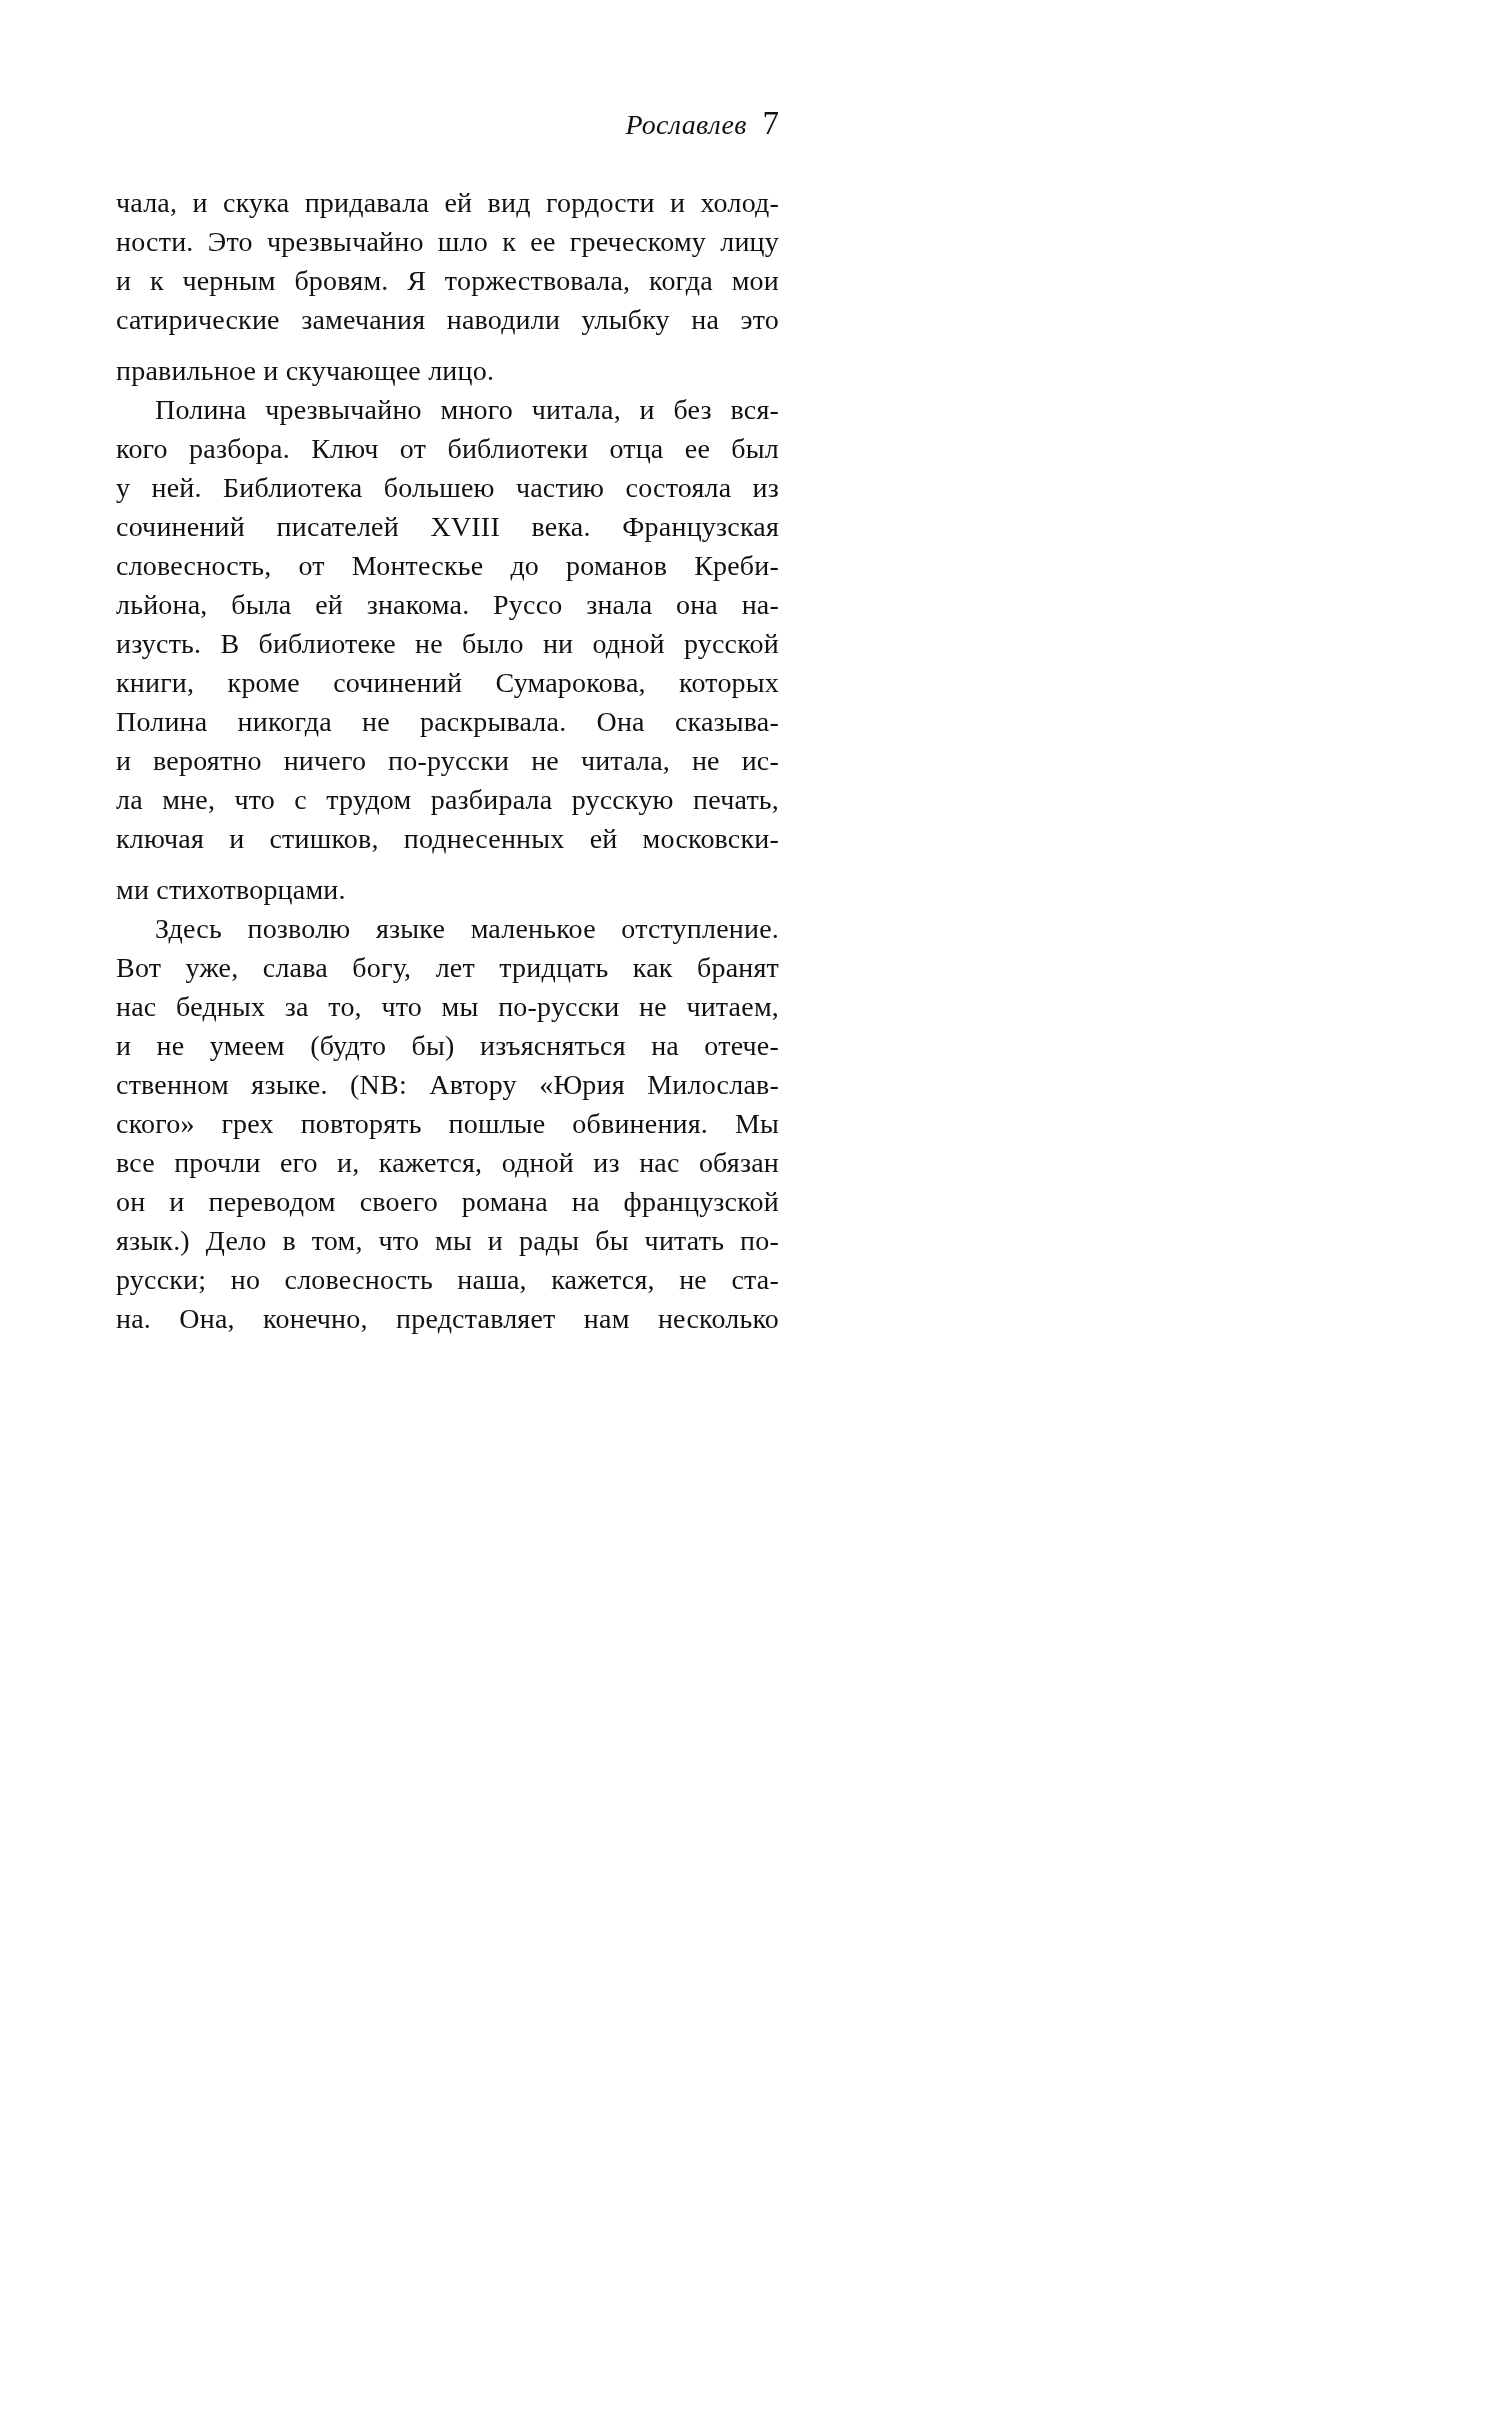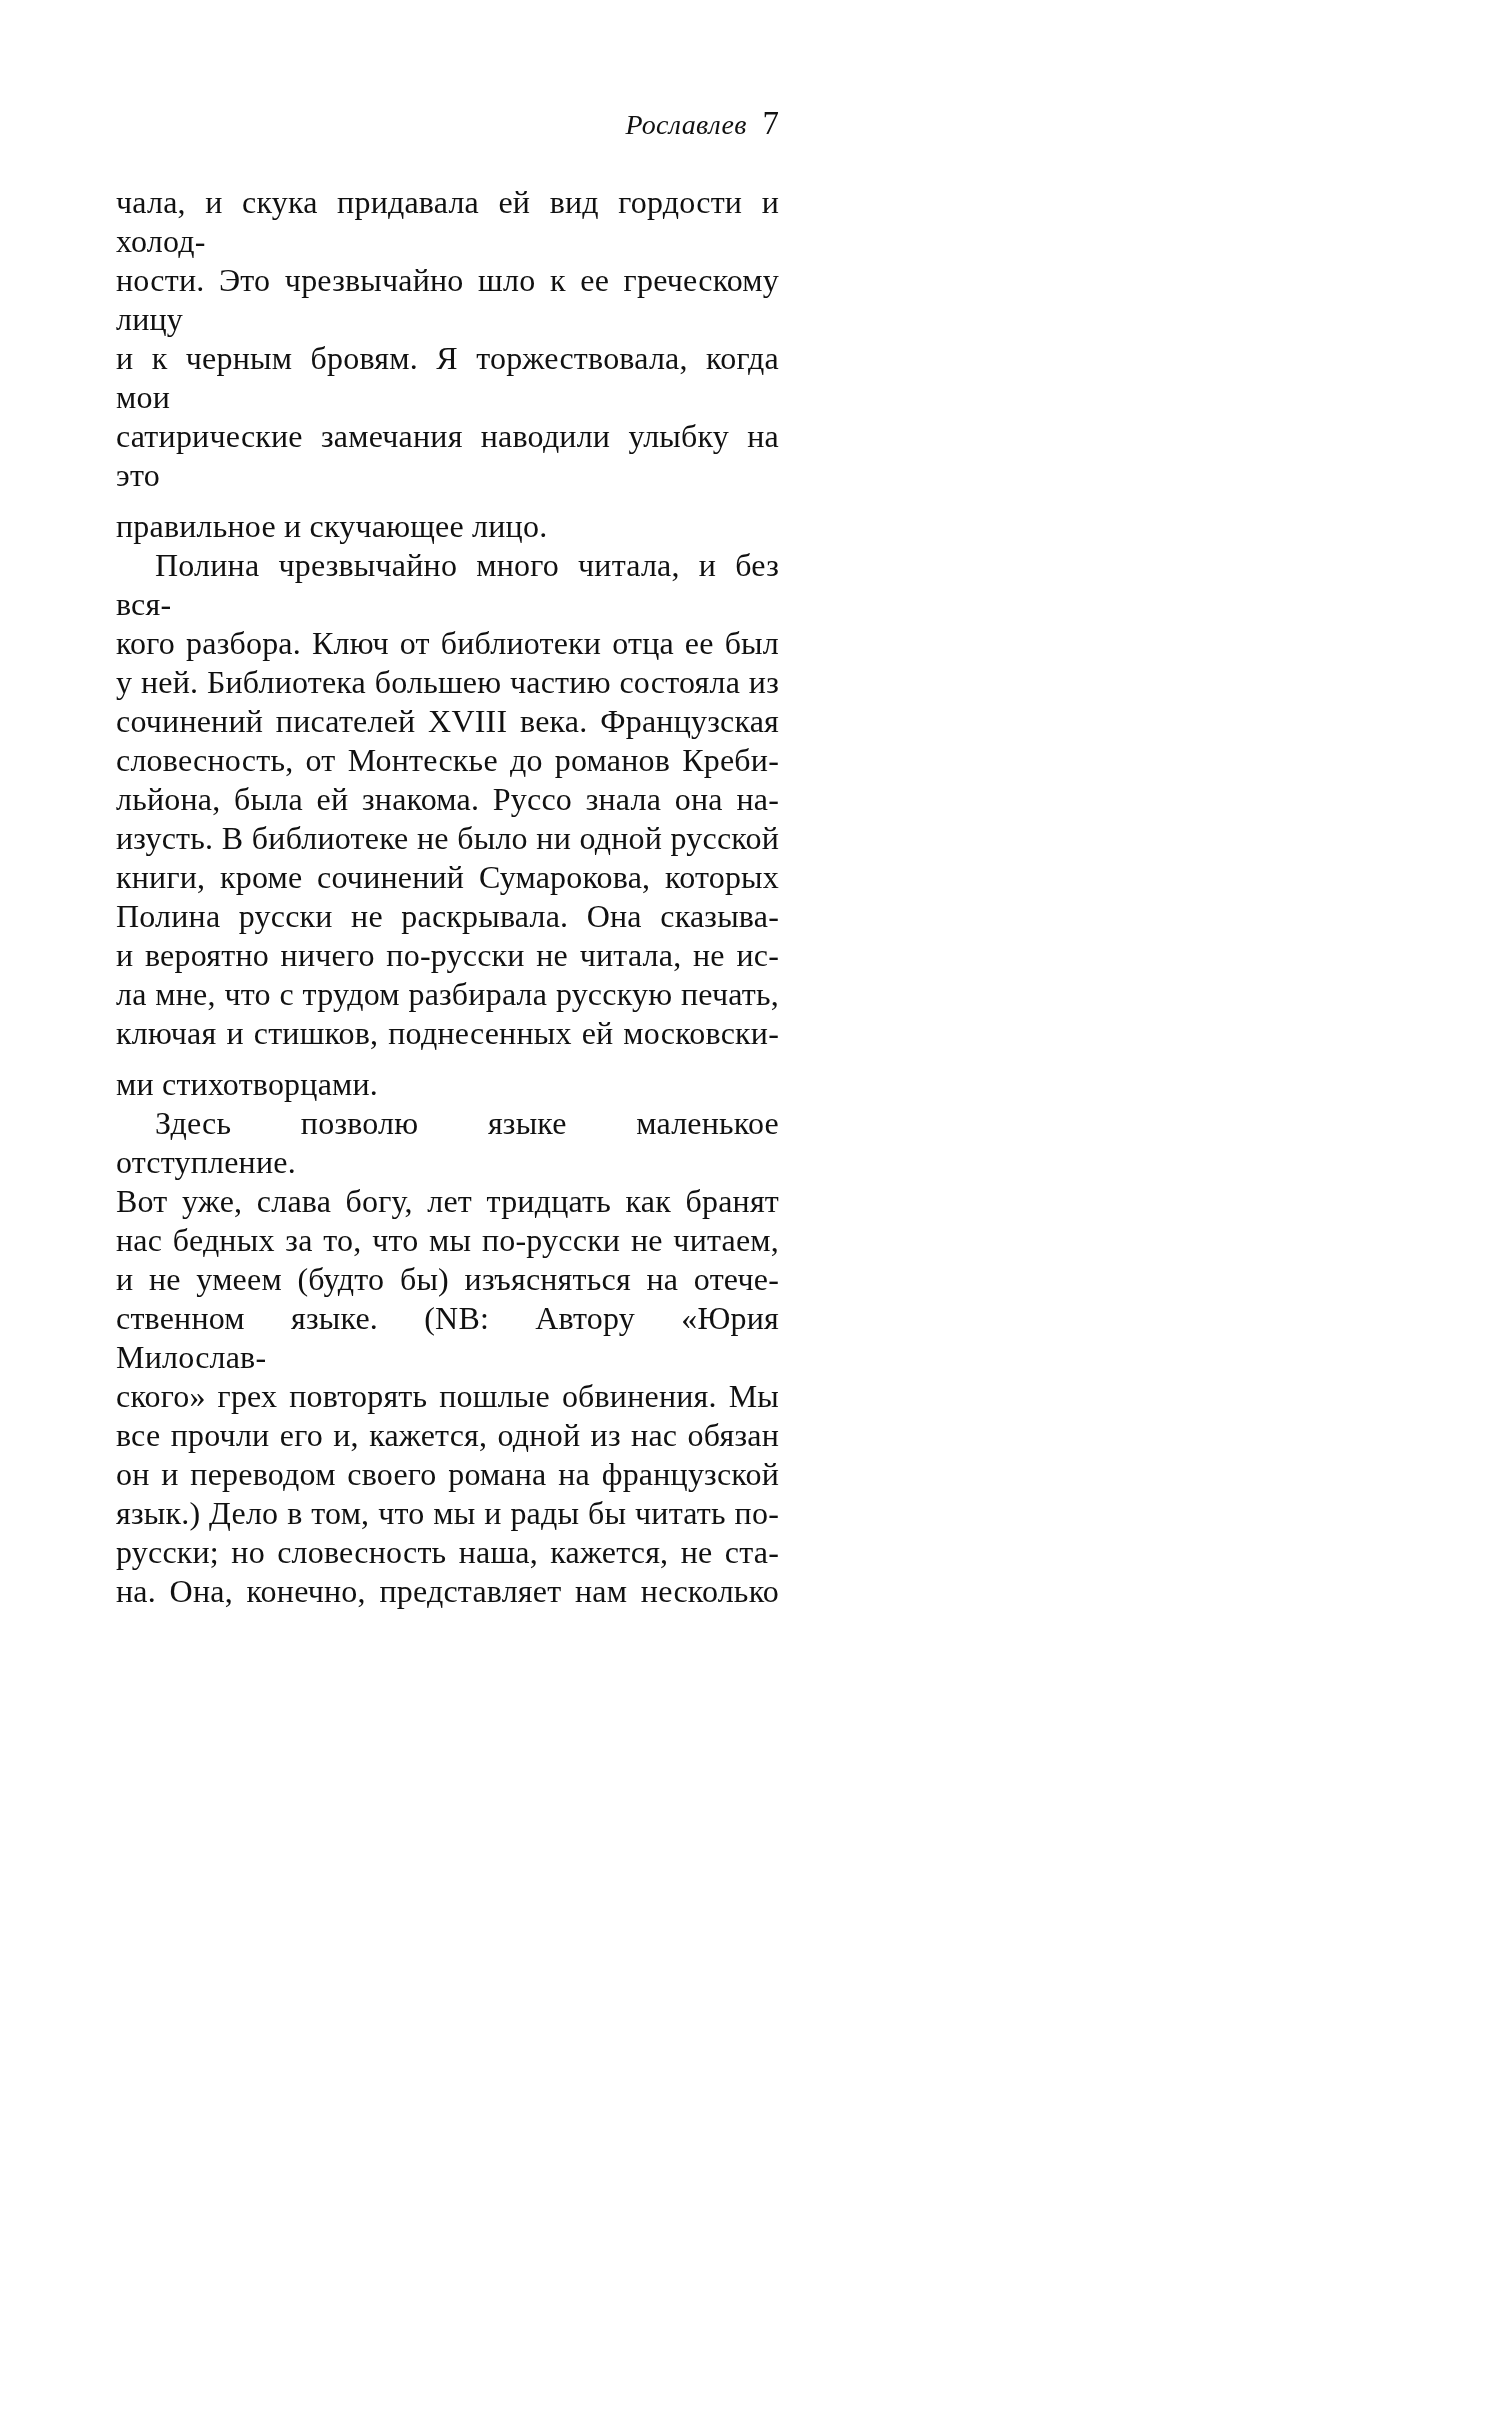--- a/index.html
+++ b/index.html
@@ -32,21 +32,21 @@
     font-style: italic;
     font-size: 28px;
     letter-spacing: 0.3px;
   }
   .head-page {
     font-style: normal;
     font-size: 33px;
     margin-left: 15.7px;
   }
   .body-text {
-    font-size: 32px;
+    font-size: 28px;
     letter-spacing: 0.2px;
   }
   .paragraph {
     margin: 0;
   }
   .line {
     line-height: 39px;
     text-align: justify;
     text-align-last: justify;
     white-space: normal;
@@ -77,21 +77,21 @@
         </div>
         <div class="paragraph indented flush-last">
           <div class="line">Полина чрезвычайно много читала, и без вся-</div>
           <div class="line">кого разбора. Ключ от библиотеки отца ее был</div>
           <div class="line">у ней. Библиотека большею частию состояла из</div>
           <div class="line">сочинений писателей XVIII века. Французская</div>
           <div class="line">словесность, от Монтескье до романов Креби-</div>
           <div class="line">льйона, была ей знакома. Руссо знала она на-</div>
           <div class="line">изусть. В библиотеке не было ни одной русской</div>
           <div class="line">книги, кроме сочинений Сумарокова, которых</div>
-          <div class="line">Полина русски не раскрывала. Она сказыва-</div>
+          <div class="line">Полина никогда не раскрывала. Она сказыва-</div>
           <div class="line">и вероятно ничего по-русски не читала, не ис-</div>
           <div class="line">ла мне, что с трудом разбирала русскую печать,</div>
           <div class="line">ключая и стишков, поднесенных ей московски-</div>
           <div class="line">ми стихотворцами.</div>
         </div>
         <div class="paragraph indented">
           <div class="line">Здесь позволю языке маленькое отступление.</div>
           <div class="line">Вот уже, слава богу, лет тридцать как бранят</div>
           <div class="line">нас бедных за то, что мы по-русски не читаем,</div>
           <div class="line">и не умеем (будто бы) изъясняться на отече-</div>

